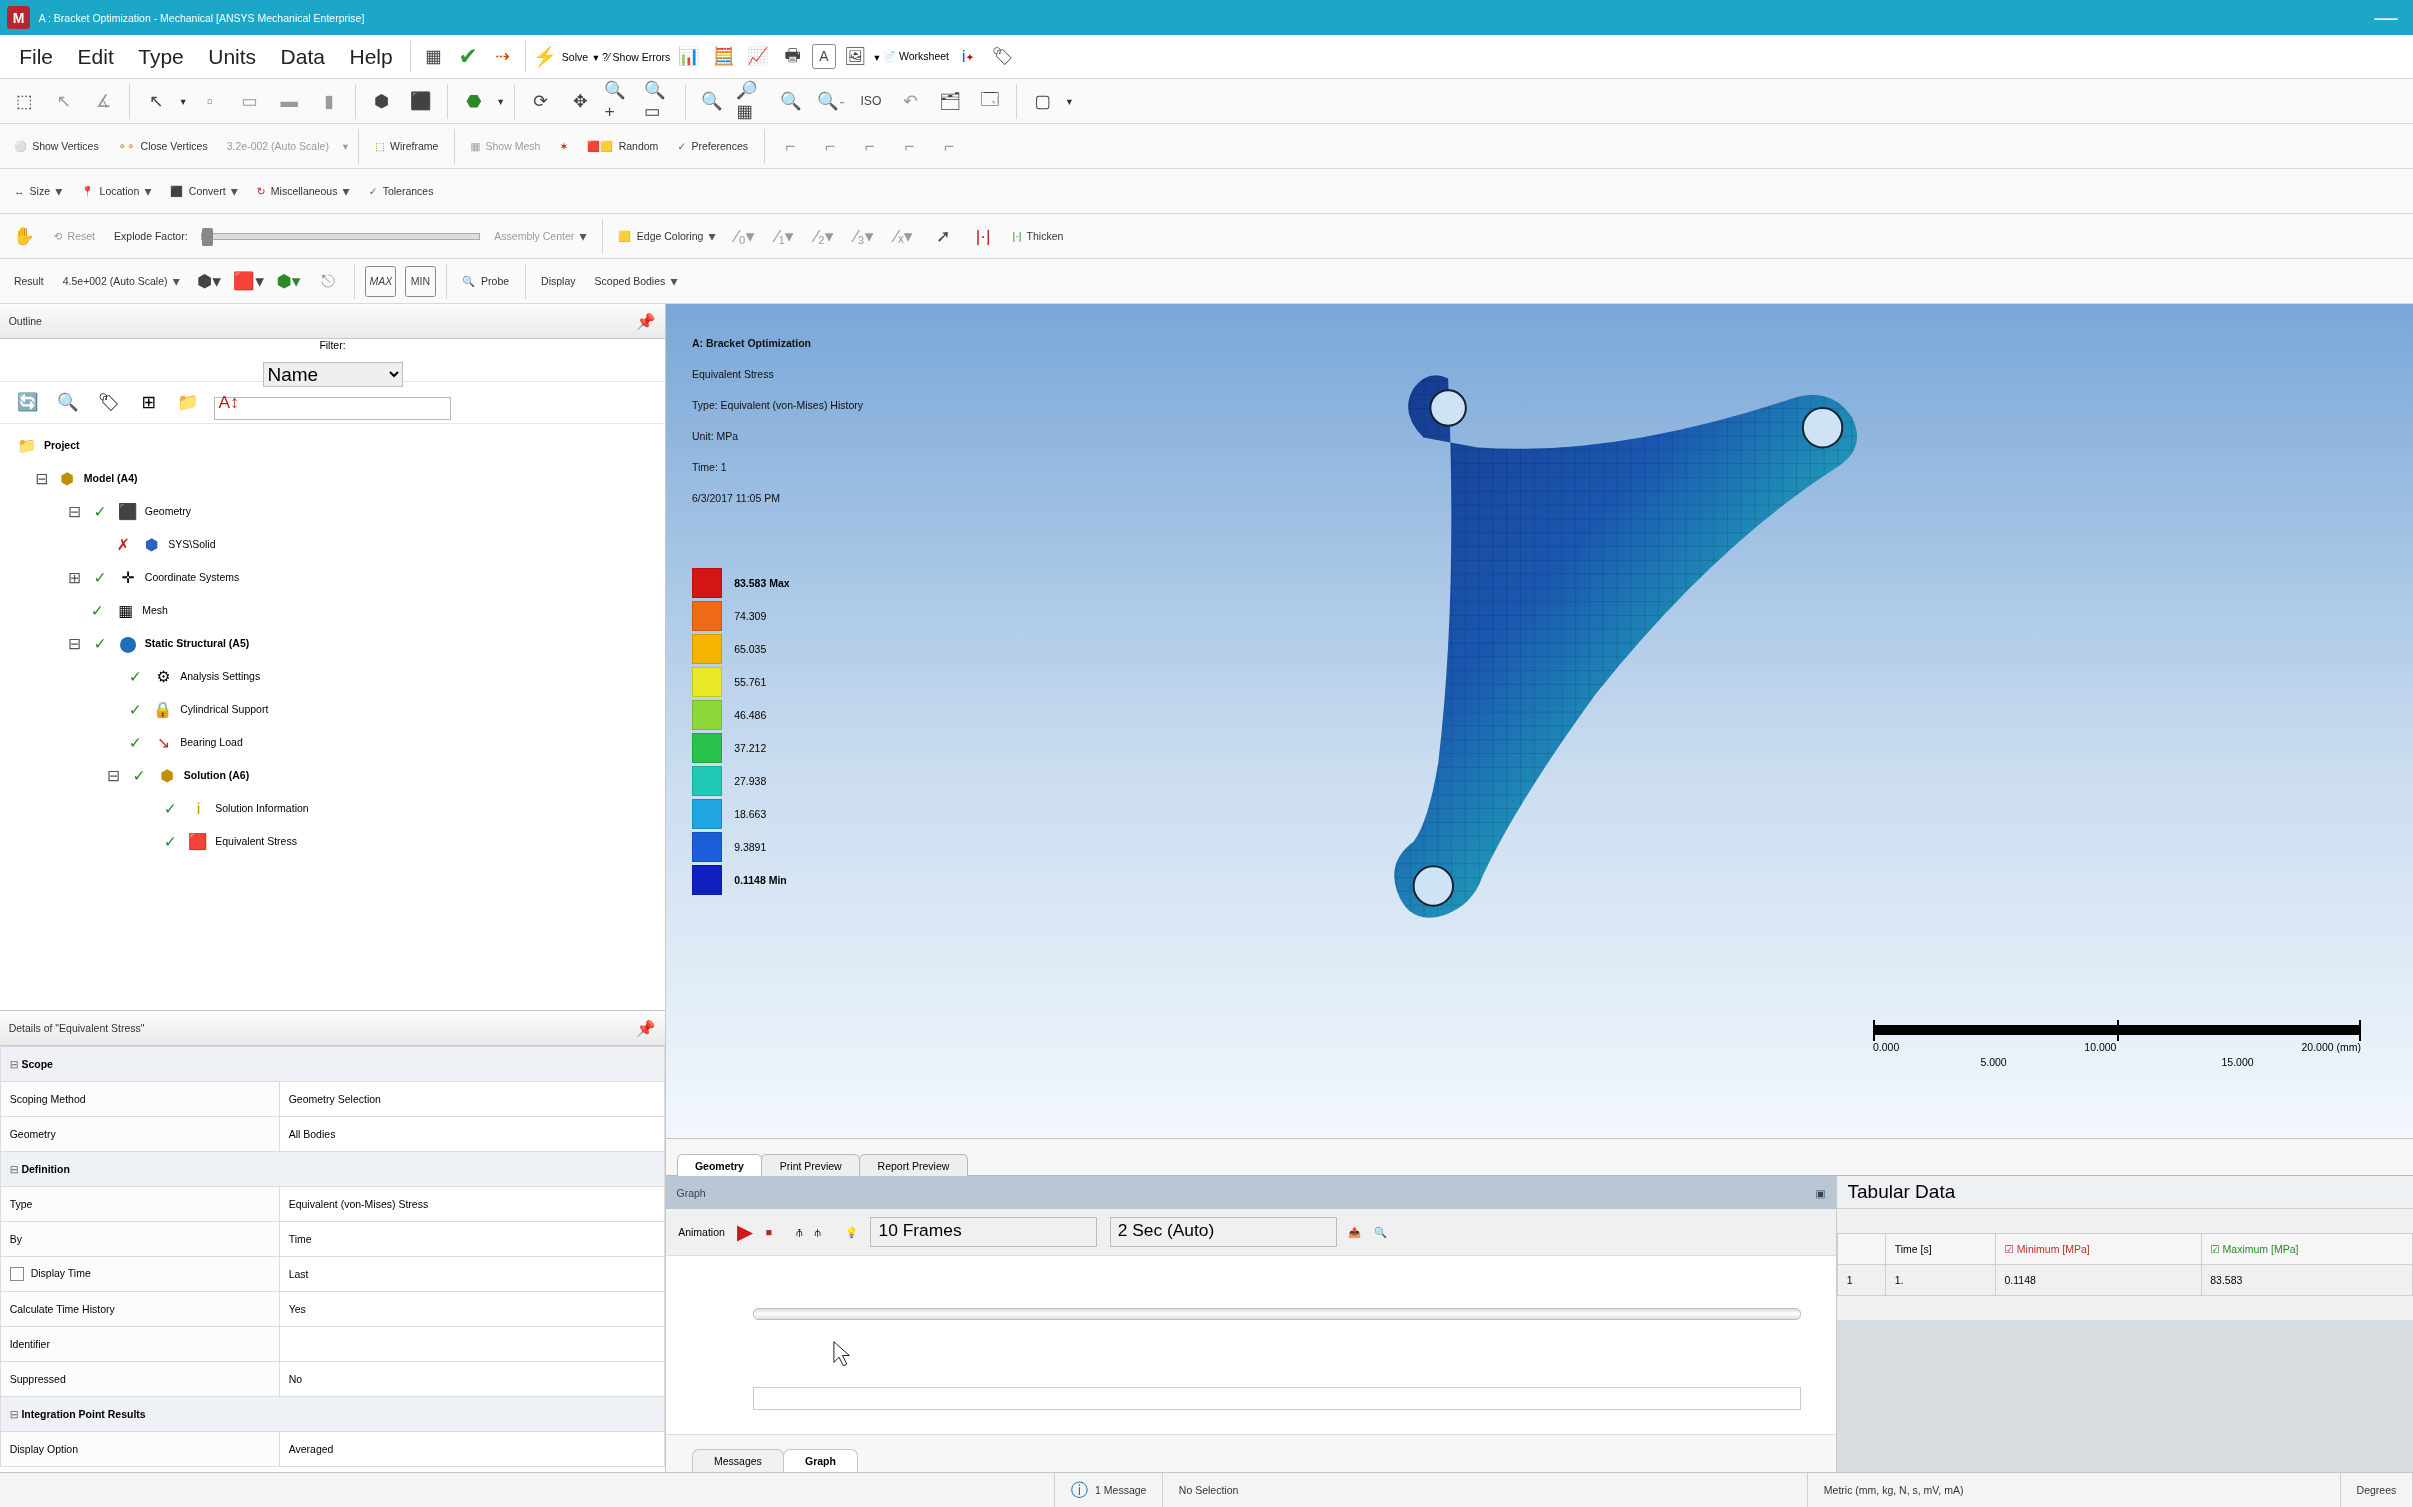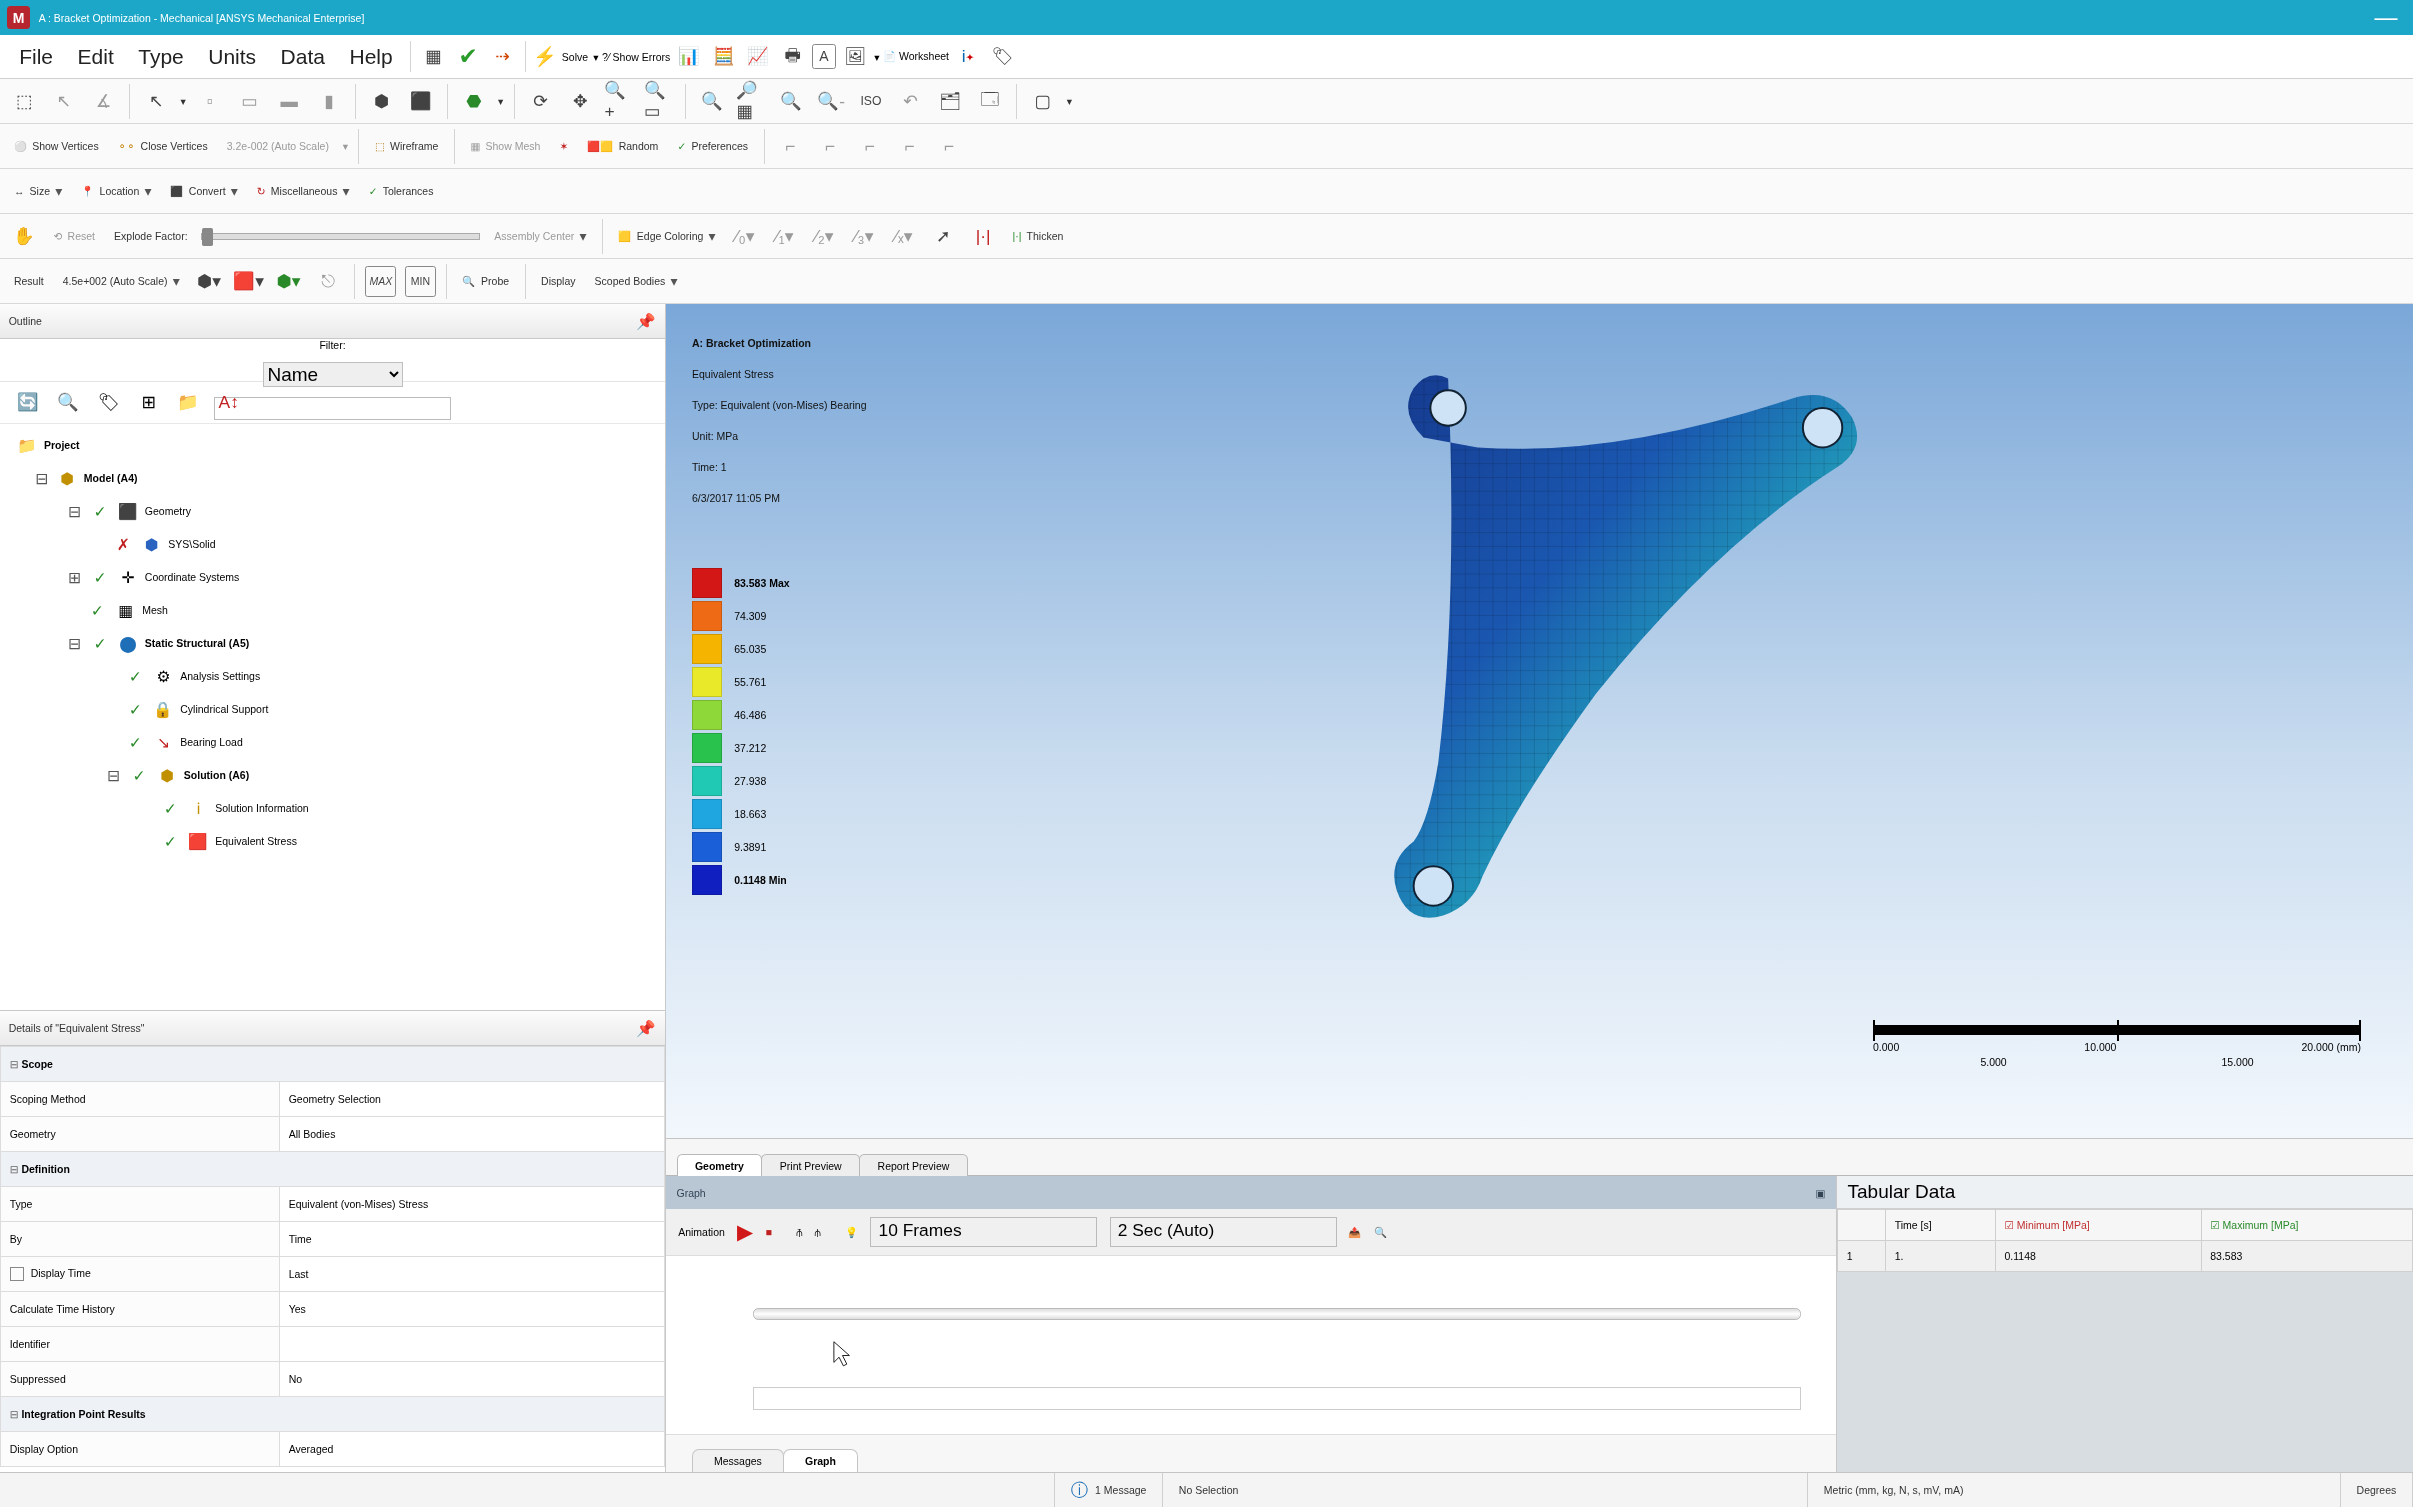--- a/index.html
+++ b/index.html
@@ -89,21 +89,21 @@
 .graphpane .gtool { height: 47px; display: flex; align-items: center; gap: 12.2px; padding: 0 12.2px; border-bottom: 0.9px solid #ddd; font-size: 19px; }
 .graphpane .gtool .play { color: #d01818; font-size: 21px; }
 .graphpane .gtool select, .graphpane .gtool .combo { font-size: 17.4px; height: 30px; border: 0.9px solid #bbb; padding: 1.7px 7px; }
 .graphpane .gbody { flex: 1; position: relative; background: #fff; }
 .graphpane .gbody .track { position: absolute; left: 87px; right: 35px; top: 52px; height: 12.2px; background: linear-gradient(#ddd,#fff,#ddd); border: 0.9px solid #bbb; border-radius: 5.2px; }
 .graphpane .gbody .prog  { position: absolute; left: 87px; right: 35px; top: 131px; height: 23px; background: #fff; border: 0.9px solid #ccc; }
 .graphpane .gtabs { height: 38px; display: flex; align-items: flex-end; padding-left: 26px; gap: 0; border-top: 0.9px solid #ddd; font-size: 19px; background:#f7f7f7;}
 .graphpane .gtabs .tab { padding: 5.2px 21px; border: 0.9px solid #c4c4c4; border-bottom: none; background: #f1f1f1; border-radius: 7px 7px 0 0; margin-right: -0.9px; }
 .graphpane .gtabs .tab.active { background: #fff; font-weight: 600; }
 
-.tabpane { width: 576px; display: flex; flex-direction: column; }
+.tabpane { width: 576px; display: flex; flex-direction: column; gap: 24px; }
 .tabpane .thdr { background: #eef1f4; height: 33px; display: flex; align-items: center; padding: 0 10.5px; font-size: 19px; border-bottom: 0.9px solid #cfcfcf; }
 .tabtbl { width: 100%; border-collapse: collapse; font-size: 17.4px; }
 .tabtbl th, .tabtbl td { border: 0.9px solid #cfcfcf; padding: 5.2px 8.7px; height: 31px; text-align: left; }
 .tabtbl th { background: #f6f6f6; font-weight: 400; }
 .tabtbl .min { color: #c03030; }
 .tabtbl .max { color: #2a8a2a; }
 .tabtbl .chk::before { content: "☑ "; }
 
 
 .status { height: 35px; background: #f4f4f4; border-top: 0.9px solid #c4c4c4; display: flex; align-items: center; font-size: 19px; color: #333; }
@@ -466,21 +466,21 @@
       </div>
     </div>
   </div>
 
   <div class="rightpane">
 
     <div class="viewport">
       <div class="vp-title">
         <div class="h">A: Bracket Optimization</div>
         <div>Equivalent Stress</div>
-        <div>Type: Equivalent (von-Mises) Bearing</div>
+        <div>Type: Equivalent (von-Mises) History</div>
         <div>Unit: MPa</div>
         <div>Time: 1</div>
         <div>6/3/2017 11:05 PM</div>
       </div>
 
       <div class="legend" id="legend">
           <div class="row">
             <span class="sw" style="background:#d31616"></span>
             <span style="font-weight:700">83.583 Max</span>
           </div>

